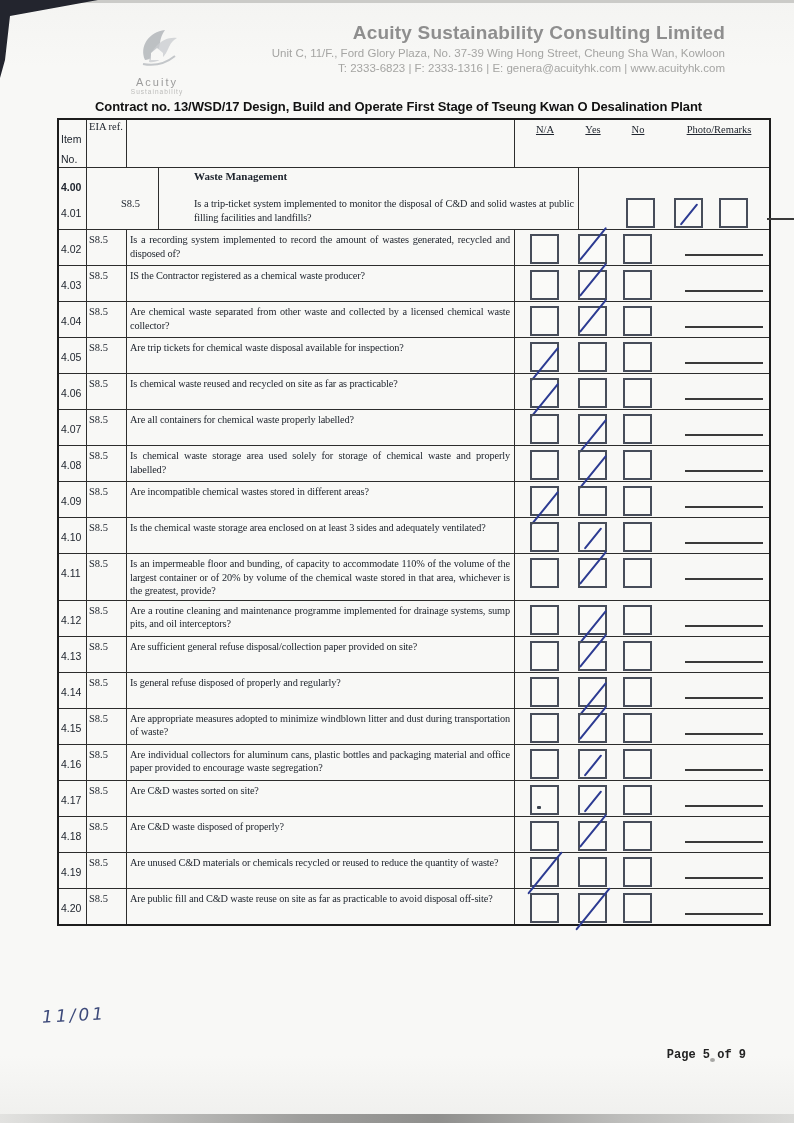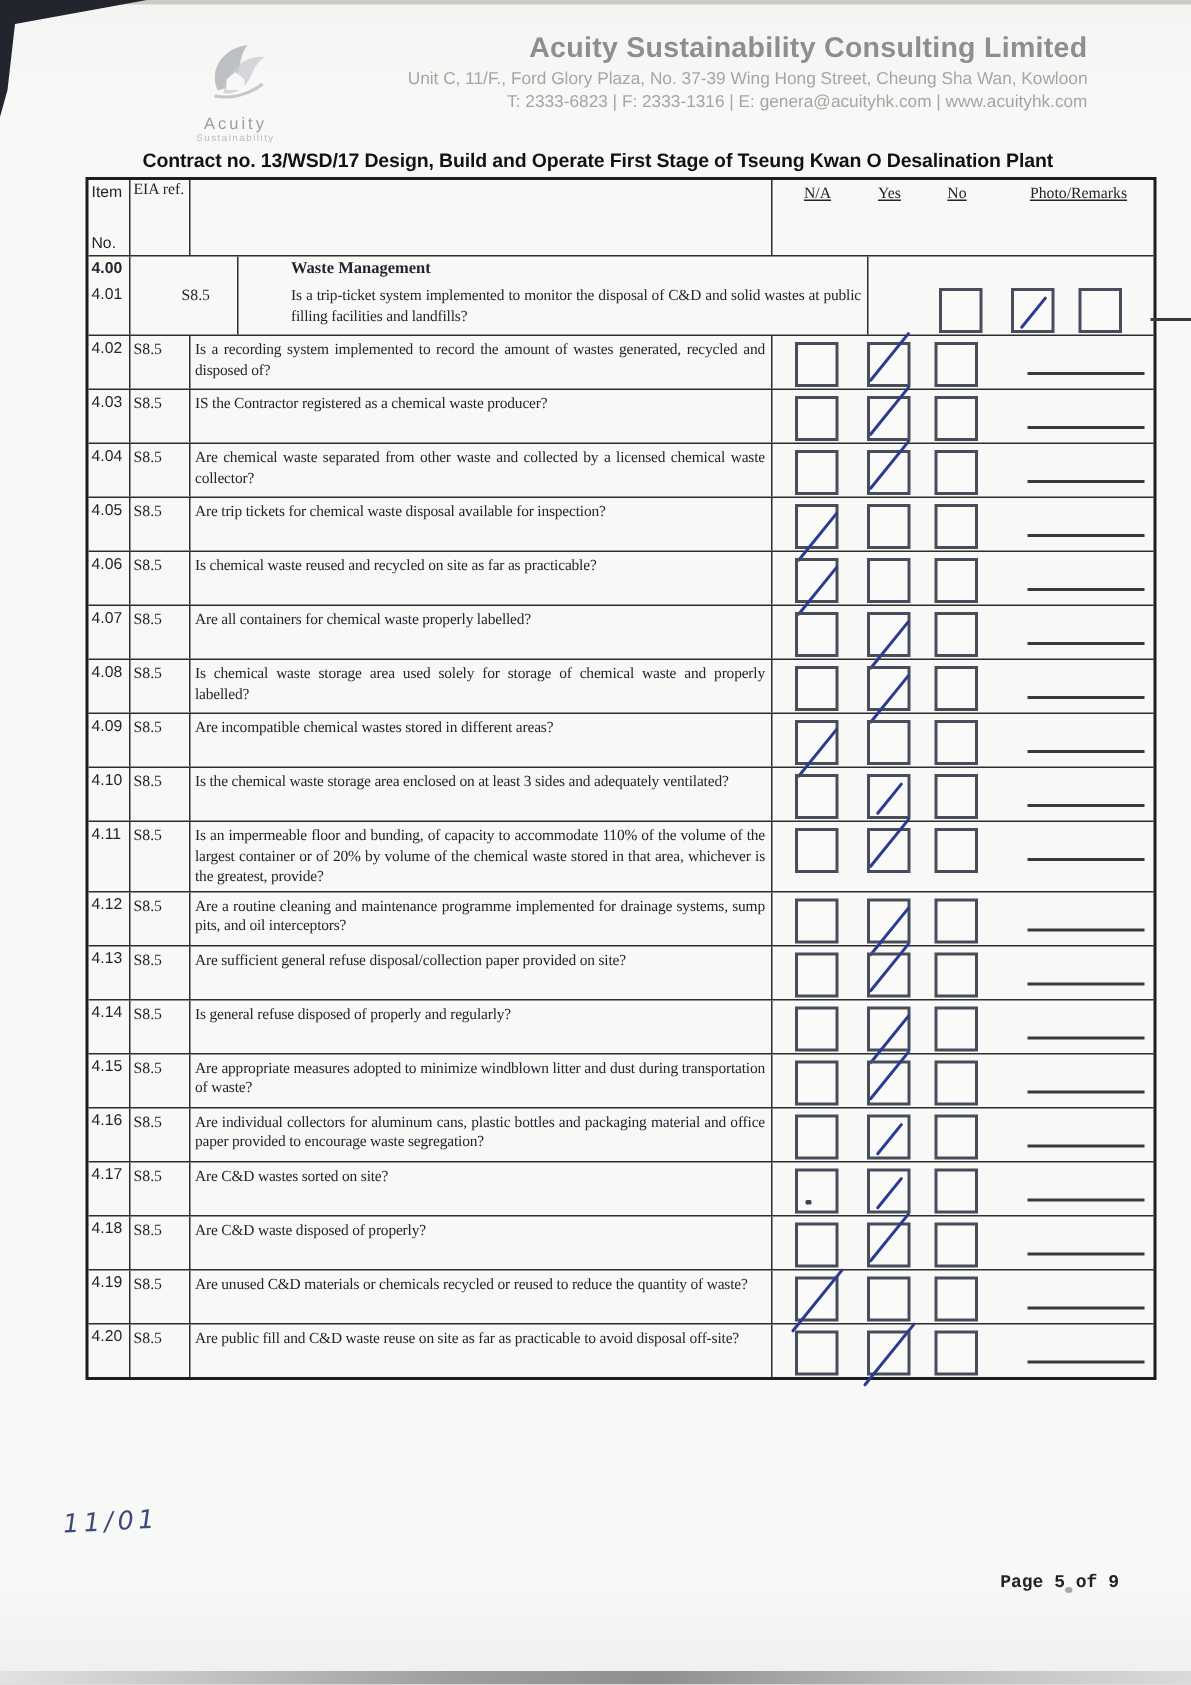--- a/index.html
+++ b/index.html
@@ -25,21 +25,21 @@
   .co-line{font-size:11.5px;color:#a5a5a3;margin-top:3px;}
   .doc-title{position:absolute;top:99px;left:95px;width:660px;
              font-family:"Liberation Sans",sans-serif;font-size:13px;font-weight:bold;color:#121212;
              letter-spacing:-.1px;}
   
   .tbl{position:absolute;top:118px;left:57px;width:710px;border:2px solid #1d1d1d;background:transparent;}
   .row{display:grid;grid-template-columns:28px 40px 388px 1fr;border-top:1.5px solid #2d2d2d;min-height:35px;}
   .row.noline{border-top:none;gap:32px;}
   .cell{border-right:1.4px solid #2e2e2e;padding:1px 2px;}
   .cell:last-child{border-right:none;text-decoration:underline;}
-  .c-item{font-family:"Liberation Sans",sans-serif;font-size:10.5px;padding-top:2px;padding-left:2px;}
+  .c-item{font-family:"Liberation Sans",sans-serif;font-size:10.5px;padding-top:13px;padding-left:2px;}
   .c-ref{font-size:10.5px;padding-top:4px;padding-left:2px;}
   .c-q{font-size:10.3px;line-height:13.5px;letter-spacing:-.12px;padding:3px 4px 2px 3px;
        text-align:justify;text-justify:inter-word;}
   .c-q.single{text-align:left;}
   
   .hrow{display:grid;grid-template-columns:28px 40px 388px 1fr;min-height:38px;border-top:none;}
   .hrow .cell{font-size:10.5px;}
   .h-item div{line-height:13px;}
   .bold{font-weight:bold;}
   .sec-title{font-weight:bold;font-size:11px;padding:2px 3px;}
@@ -94,21 +94,21 @@
       <div class="co-line">T: 2333-6823 | F: 2333-1316 | E: genera@acuityhk.com | www.acuityhk.com</div>
     </div>
   </div>
 
   <div class="doc-title">Contract no.  13/WSD/17 Design, Build and Operate First Stage of Tseung Kwan O Desalination Plant</div>
 
   <div class="tbl">
     <div class="hrow">
       <div class="cell c-item h-item">
         <div>Item</div>
-        <div style="margin-top:21px">No.</div>
+        <div style="margin-top:7px">No.</div>
       </div>
       <div class="cell">EIA ref.</div>
       <div class="cell"></div>
       <div class="cell ans-h">
         <span></span>
         <span>N/A</span>
         <span></span>
         <span>Yes</span>
         <span></span>
         <span>No</span>

